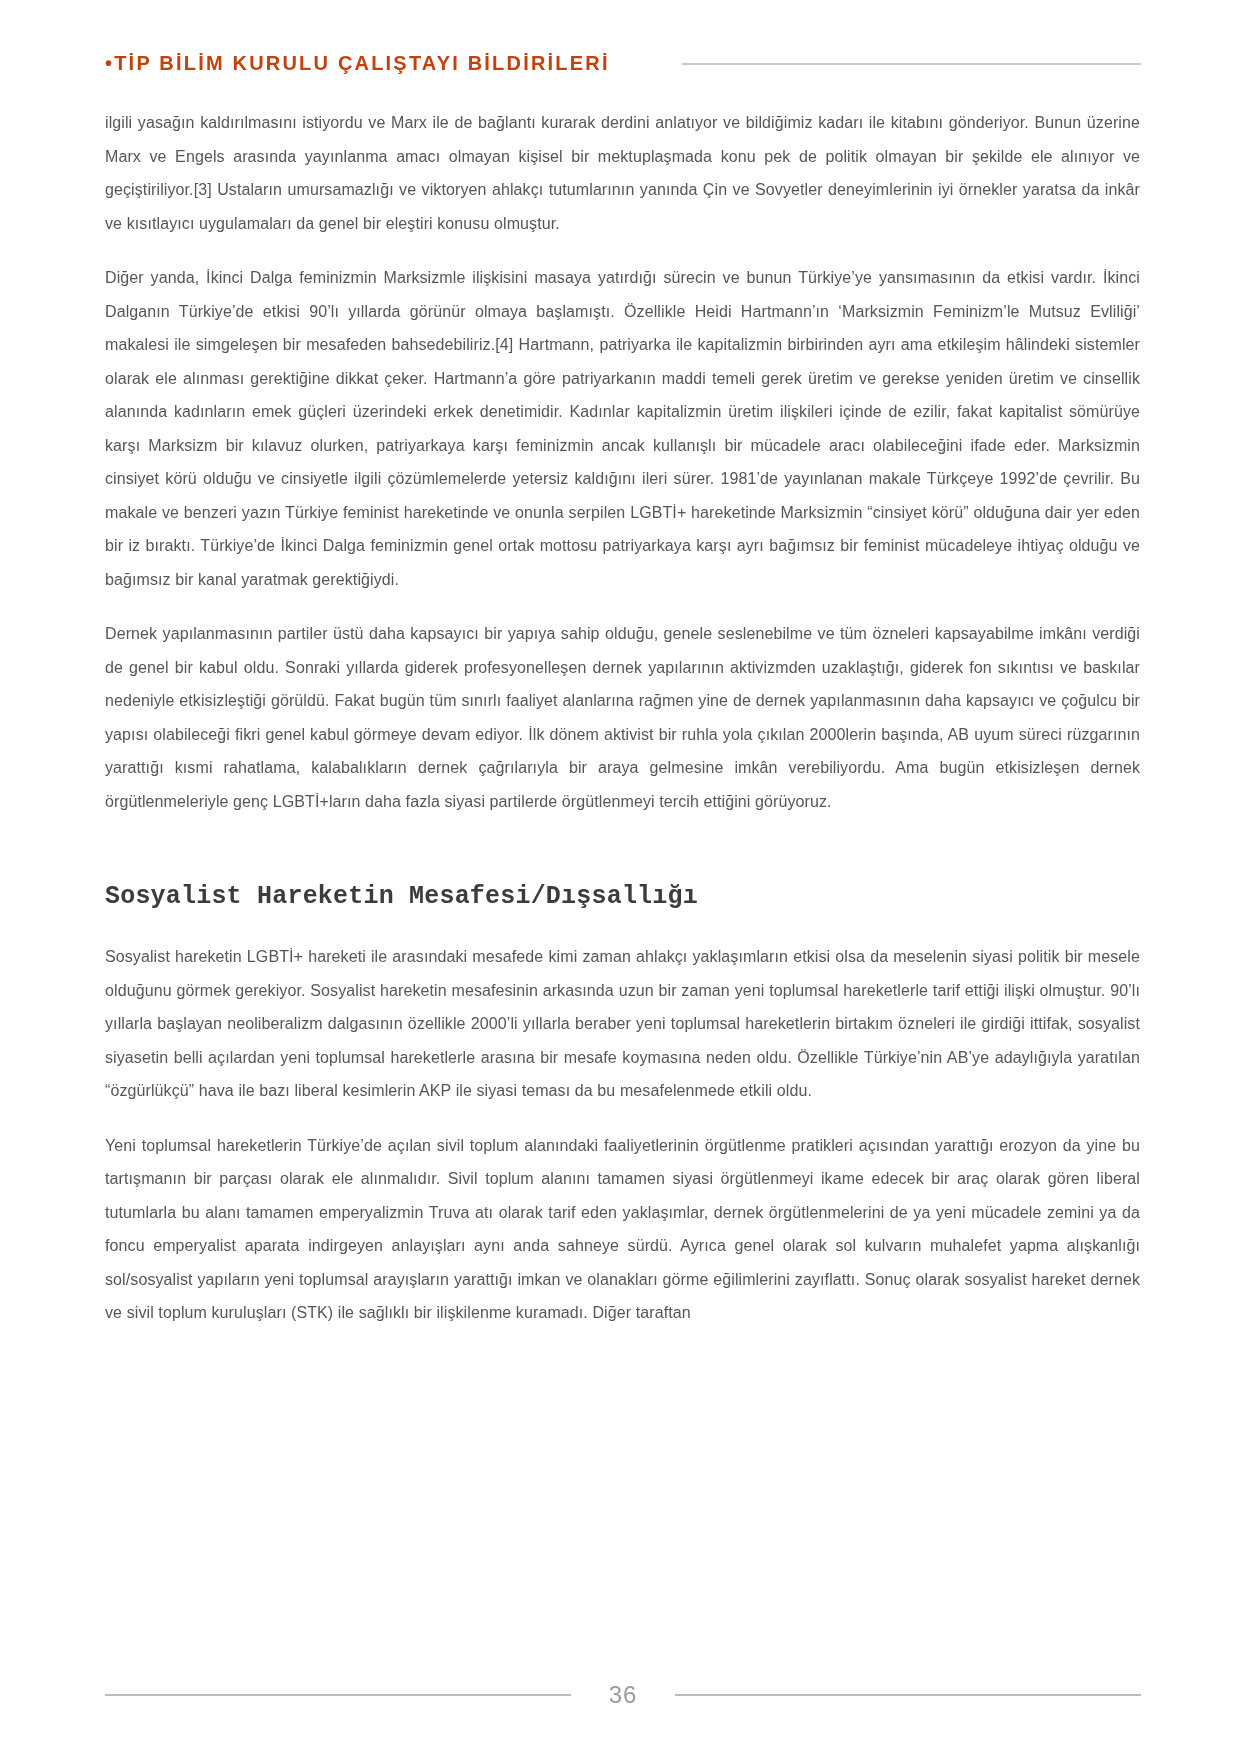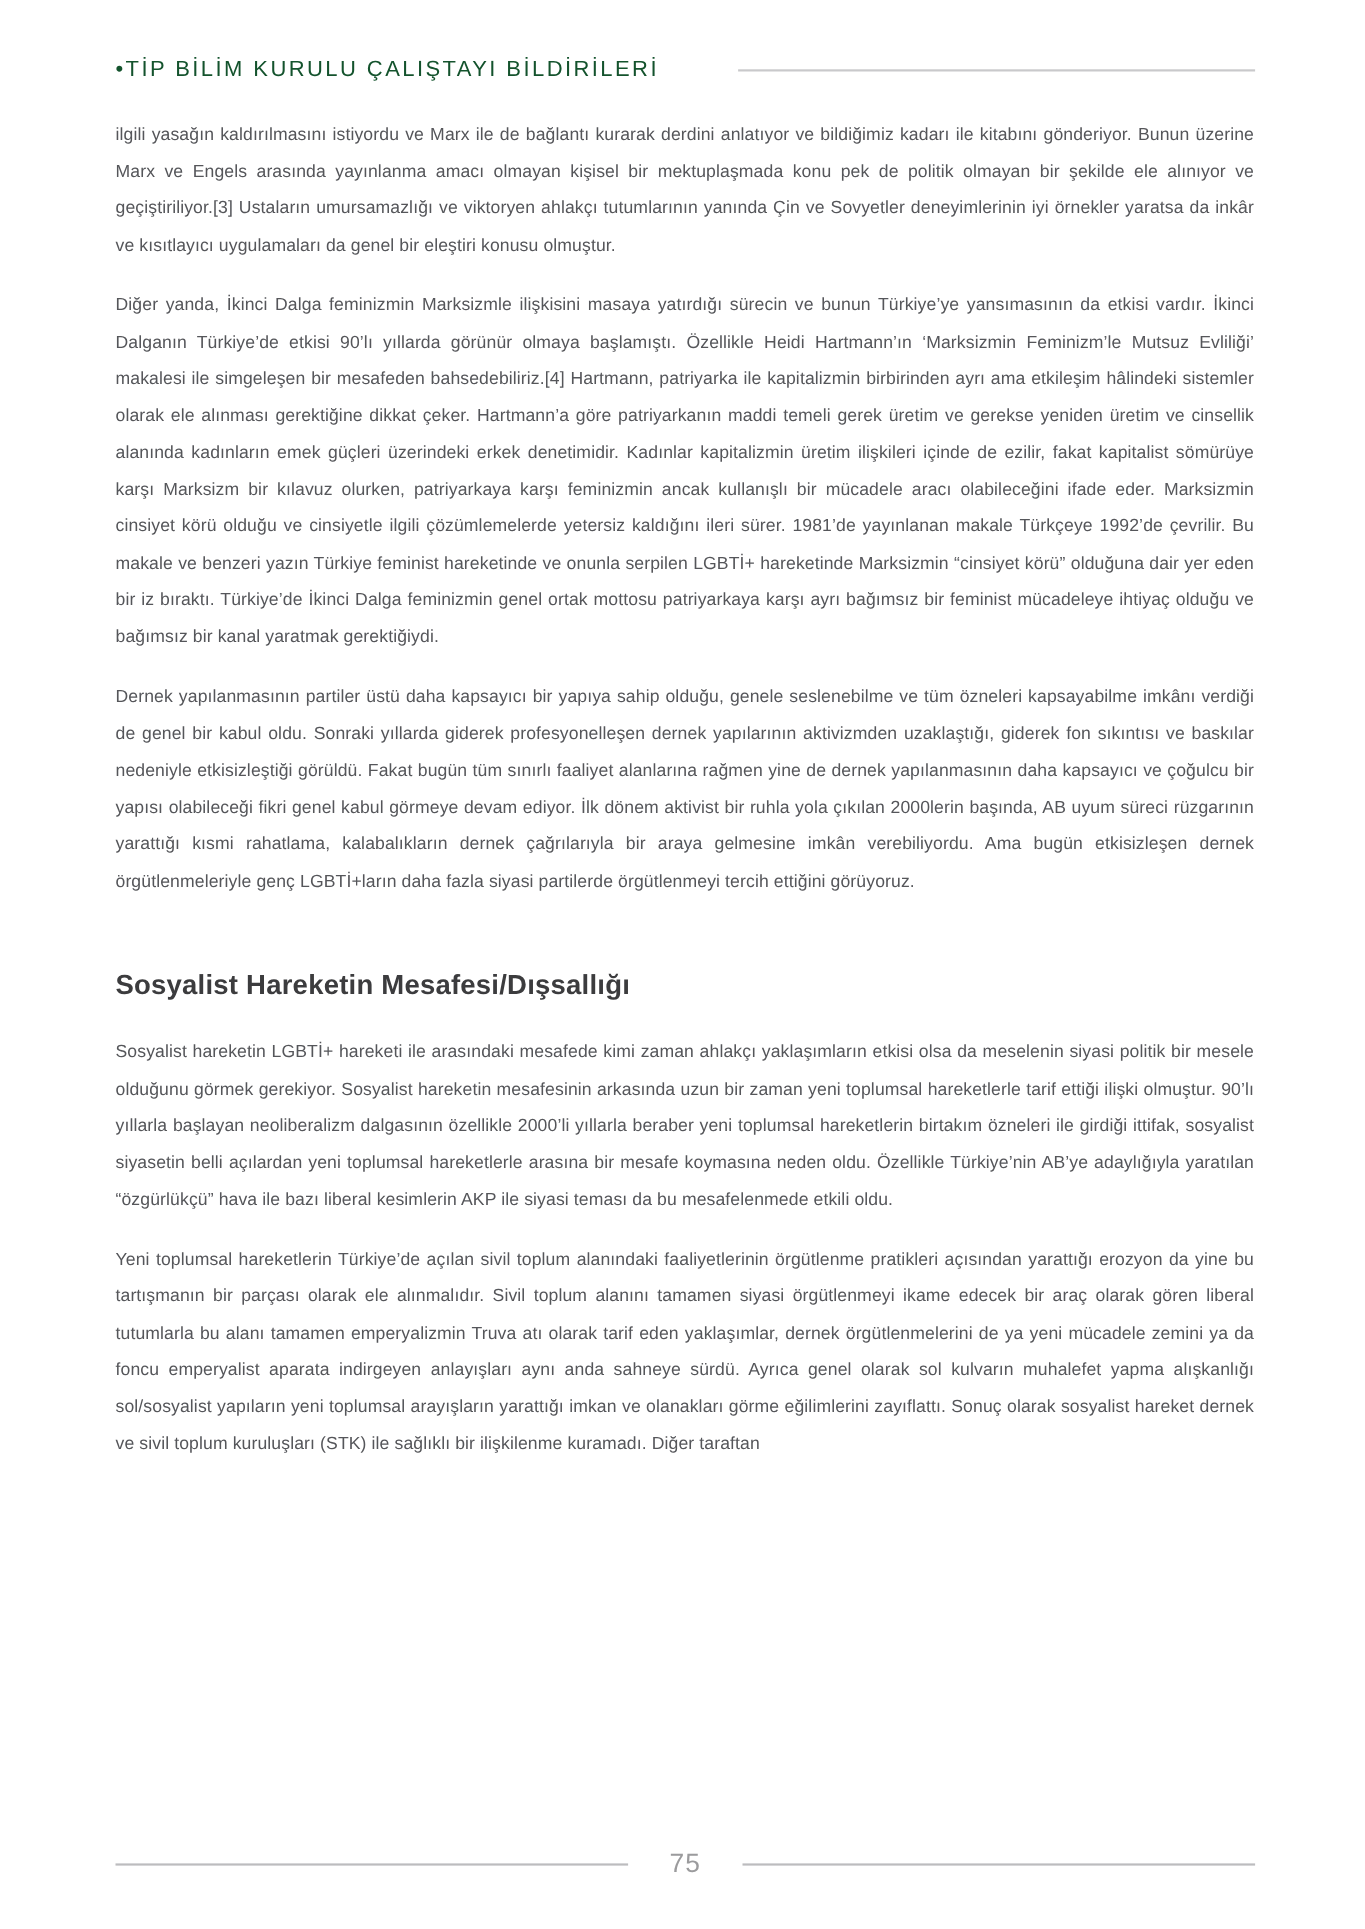--- a/index.html
+++ b/index.html
@@ -18,25 +18,25 @@
   
   .running-header {
     position: absolute;
     top: 52px;
     left: 105px;
     right: 100px;
     display: flex;
     align-items: center;
   }
   .running-header .header-title {
-    color: #14532d;
+    color: #c2410c;
     font-size: 20px;
     letter-spacing: 2.2px;
     white-space: nowrap;
-    font-weight: 400;
+    font-weight: 700;
   }
   .running-header .header-rule {
     flex: 1;
     height: 2px;
     background: #c9c9cb;
     margin-left: 72px;
   }
   
   .content {
     position: absolute;
@@ -51,20 +51,21 @@
     text-align: justify;
     color: #55565a;
     letter-spacing: 0.1px;
   }
   .section-heading {
     margin: 64px 0 29px 0;
     font-size: 25px;
     font-weight: 700;
     color: #3c3c3e;
     letter-spacing: 0.2px;
+    font-family: Liberation Mono, monospace;
   }
   
   .page-footer {
     position: absolute;
     top: 1681px;
     left: 105px;
     right: 100px;
     display: flex;
     align-items: center;
   }
@@ -96,17 +97,17 @@
     <p>Dernek yapılanmasının partiler üstü daha kapsayıcı bir yapıya sahip olduğu, genele seslenebilme ve tüm özneleri kapsayabilme imkânı verdiği de genel bir kabul oldu. Sonraki yıllarda giderek profesyonelleşen dernek yapılarının aktivizmden uzaklaştığı, giderek fon sıkıntısı ve baskılar nedeniyle etkisizleştiği görüldü. Fakat bugün tüm sınırlı faaliyet alanlarına rağmen yine de dernek yapılanmasının daha kapsayıcı ve çoğulcu bir yapısı olabileceği fikri genel kabul görmeye devam ediyor. İlk dönem aktivist bir ruhla yola çıkılan 2000lerin başında, AB uyum süreci rüzgarının yarattığı kısmi rahatlama, kalabalıkların dernek çağrılarıyla bir araya gelmesine imkân verebiliyordu. Ama bugün etkisizleşen dernek örgütlenmeleriyle genç LGBTİ+ların daha fazla siyasi partilerde örgütlenmeyi tercih ettiğini görüyoruz.</p>
 
     <h2 class="section-heading">Sosyalist Hareketin Mesafesi/Dışsallığı</h2>
 
     <p>Sosyalist hareketin LGBTİ+ hareketi ile arasındaki mesafede kimi zaman ahlakçı yaklaşımların etkisi olsa da meselenin siyasi politik bir mesele olduğunu görmek gerekiyor. Sosyalist hareketin mesafesinin arkasında uzun bir zaman yeni toplumsal hareketlerle tarif ettiği ilişki olmuştur. 90’lı yıllarla başlayan neoliberalizm dalgasının özellikle 2000’li yıllarla beraber yeni toplumsal hareketlerin birtakım özneleri ile girdiği ittifak, sosyalist siyasetin belli açılardan yeni toplumsal hareketlerle arasına bir mesafe koymasına neden oldu. Özellikle Türkiye’nin AB’ye adaylığıyla yaratılan “özgürlükçü” hava ile bazı liberal kesimlerin AKP ile siyasi teması da bu mesafelenmede etkili oldu.</p>
     <p>Yeni toplumsal hareketlerin Türkiye’de açılan sivil toplum alanındaki faaliyetlerinin örgütlenme pratikleri açısından yarattığı erozyon da yine bu tartışmanın bir parçası olarak ele alınmalıdır. Sivil toplum alanını tamamen siyasi örgütlenmeyi ikame edecek bir araç olarak gören liberal tutumlarla bu alanı tamamen emperyalizmin Truva atı olarak tarif eden yaklaşımlar, dernek örgütlenmelerini de ya yeni mücadele zemini ya da foncu emperyalist aparata indirgeyen anlayışları aynı anda sahneye sürdü. Ayrıca genel olarak sol kulvarın muhalefet yapma alışkanlığı sol/sosyalist yapıların yeni toplumsal arayışların yarattığı imkan ve olanakları görme eğilimlerini zayıflattı. Sonuç olarak sosyalist hareket dernek ve sivil toplum kuruluşları (STK) ile sağlıklı bir ilişkilenme kuramadı. Diğer taraftan</p>
   </div>
 
   <div class="page-footer">
     <span class="footer-line"></span>
-    <span class="footer-page-number">75</span>
+    <span class="footer-page-number">36</span>
     <span class="footer-line"></span>
   </div>
 
 </div>
 
 </body></html>

